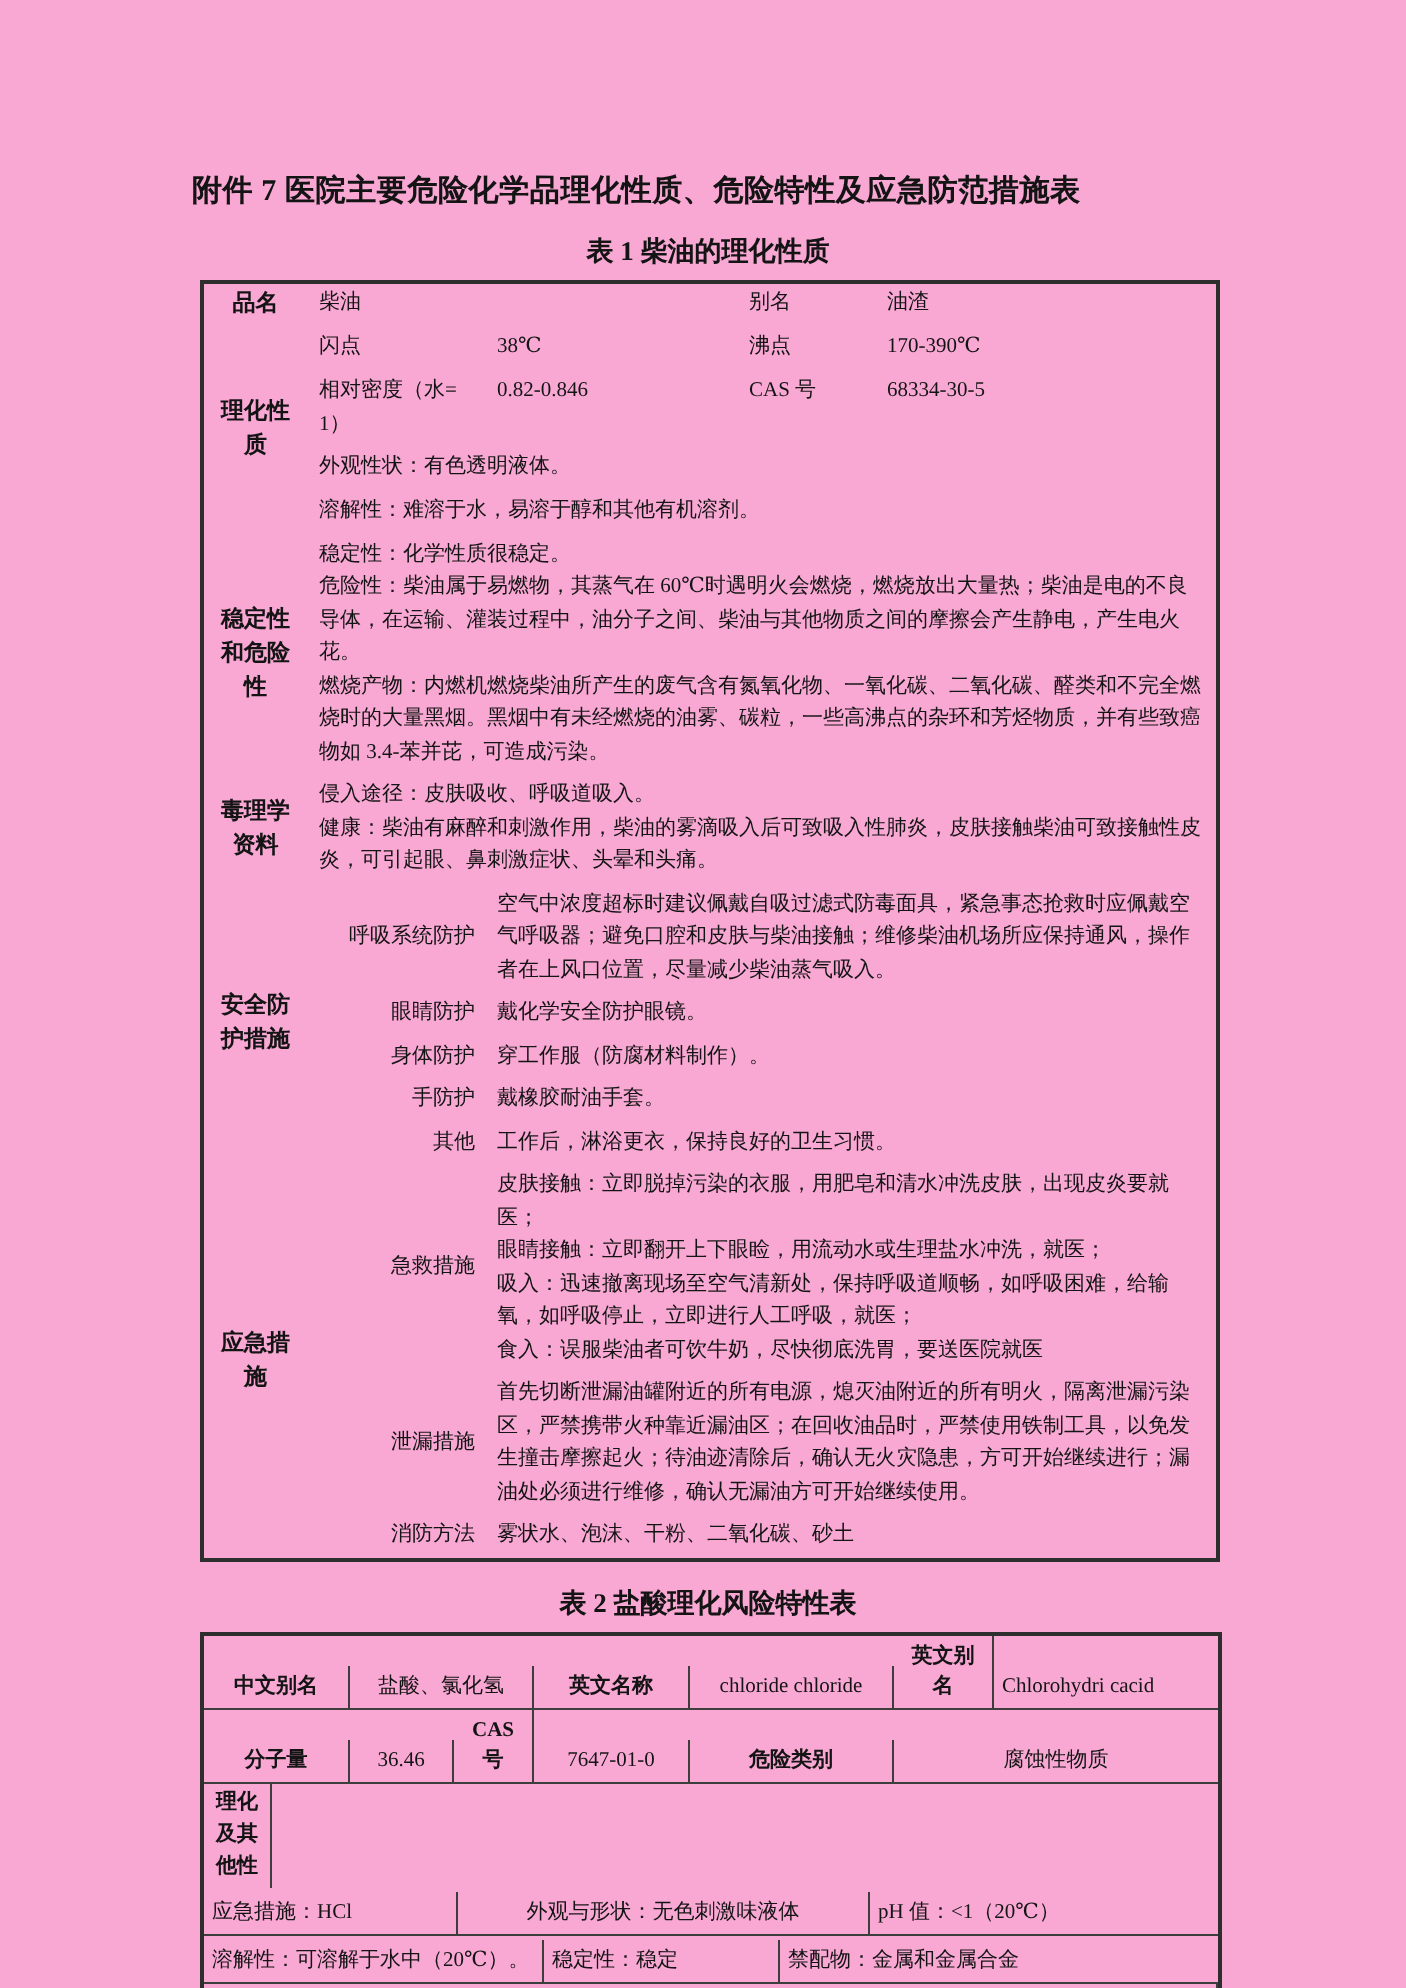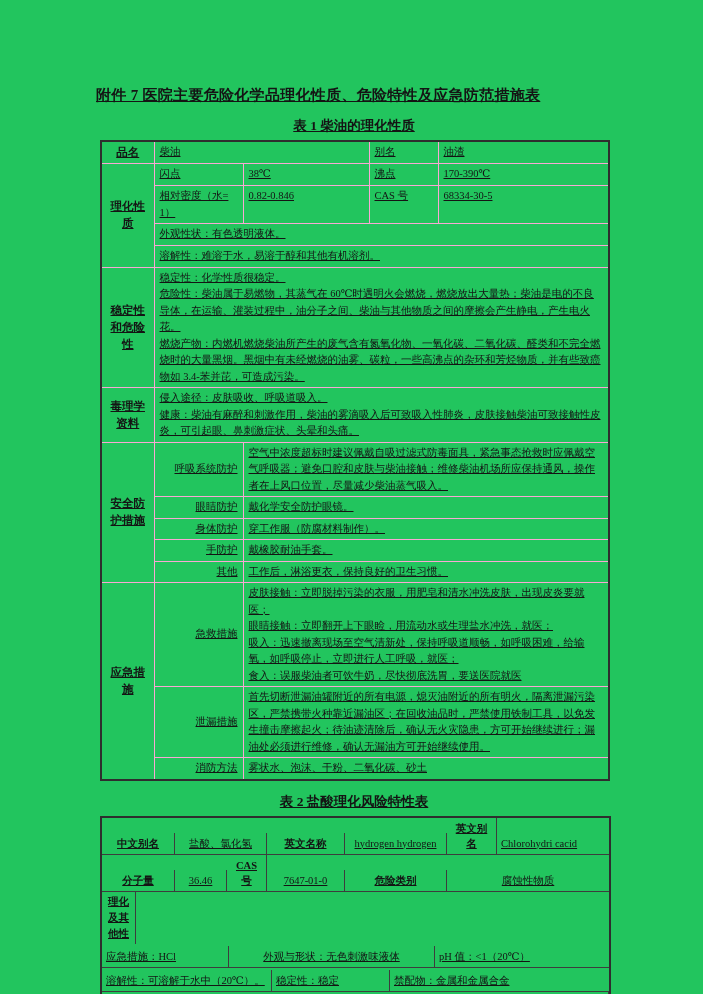--- a/index.html
+++ b/index.html
@@ -2,21 +2,21 @@
 <html><head>
 <meta charset="utf-8">
 <style>
   * { margin:0; padding:0; box-sizing:border-box; }
   html,body { background:#ffffff; }
   body {
     width:703px; height:994px;
     font-family:"Liberation Serif","DejaVu Serif",serif;
     color:#141414;
   }
-  .page { position:relative; width:703px; height:994px; background:#22c55e; overflow:hidden;text-decoration:underline; }
+  .page { position:relative; width:703px; height:994px; background:#f9a8d4; overflow:hidden; }
   .heading {
     margin:86px 0 0 96px;
     font-size:15px; font-weight:bold; letter-spacing:0.3px;
   }
   .t-title {
     width:508px; margin:12px 0 5px 100px;
     text-align:center; font-size:13.5px; font-weight:bold;
   }
   
   table.t1 {
@@ -166,21 +166,21 @@
   </tbody>
     </table>
 
   <div class="t-title">表 2 盐酸理化风险特性表</div>
 
   <div class="t2">
     <div class="t2row r1">
       <div class="t2cell c b" style="width:73px">中文别名</div>
       <div class="t2cell c" style="width:92px">盐酸、氯化氢</div>
       <div class="t2cell c b" style="width:78px">英文名称</div>
-      <div class="t2cell c" style="width:102px">hydrogen hydrogen</div>
+      <div class="t2cell c" style="width:102px">chloride chloride</div>
       <div class="t2cell c b" style="width:50px">英文别名</div>
       <div class="t2cell">Chlorohydri cacid</div>
     </div>
     <div class="t2row r2">
       <div class="t2cell c b" style="width:73px">分子量</div>
       <div class="t2cell c" style="width:52px">36.46</div>
       <div class="t2cell c b" style="width:40px">CAS 号</div>
       <div class="t2cell c" style="width:78px">7647-01-0</div>
       <div class="t2cell c b" style="width:102px">危险类别</div>
       <div class="t2cell c">腐蚀性物质</div>

